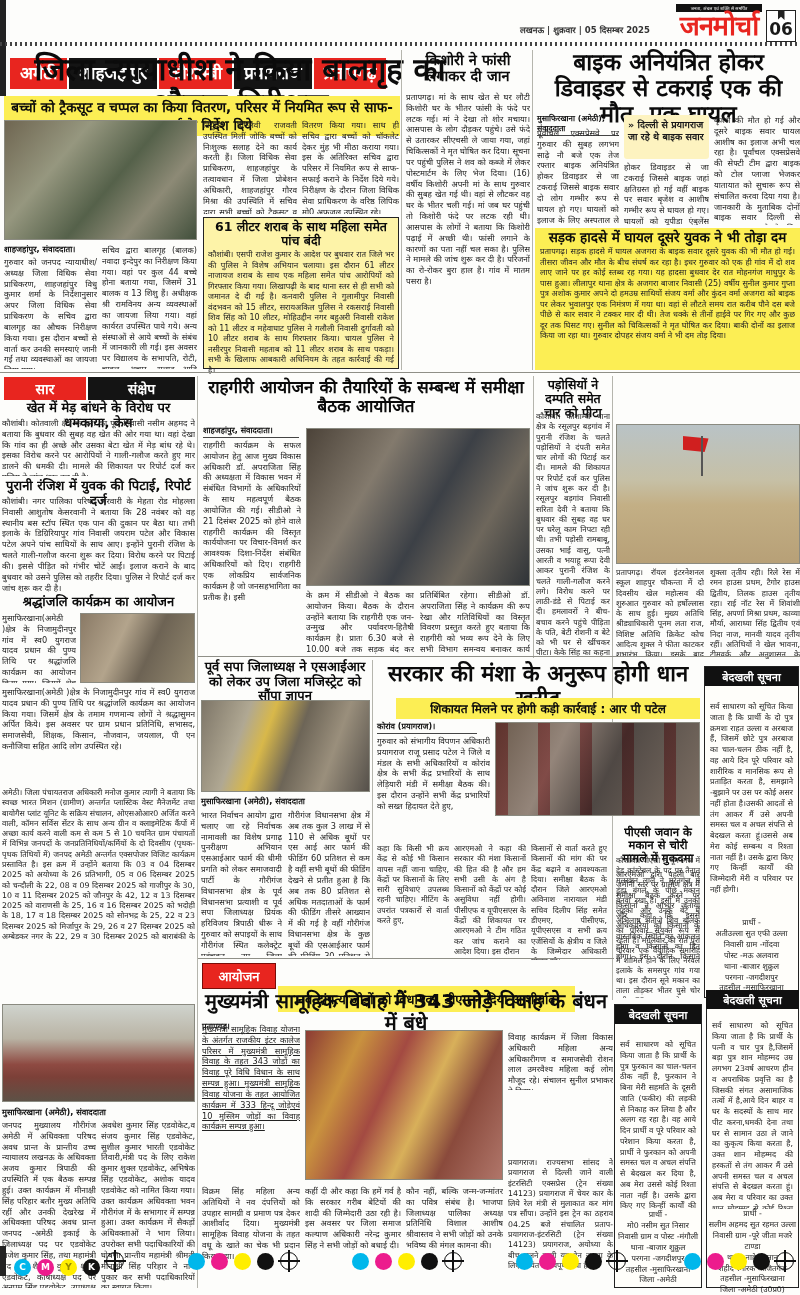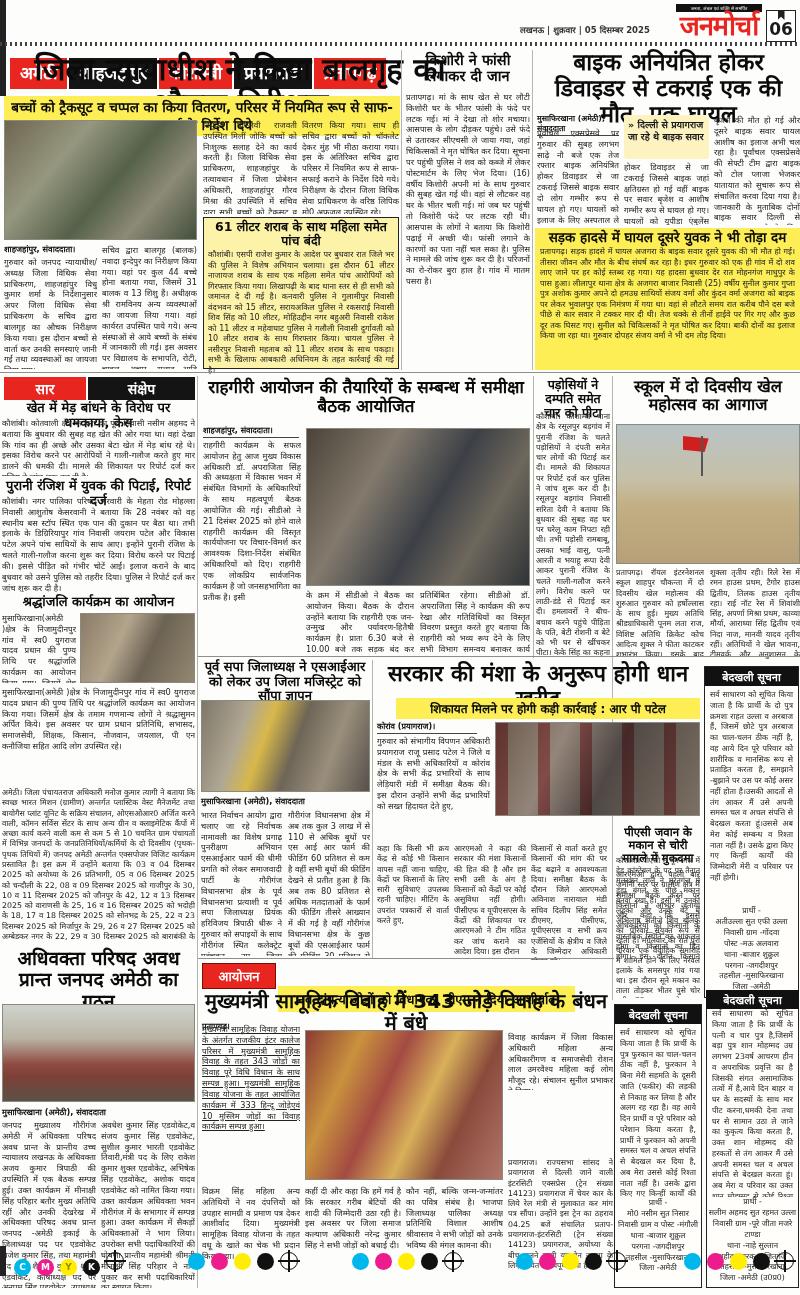--- a/index.html
+++ b/index.html
@@ -9,21 +9,21 @@
   .hl{font-weight:bold;color:#0b0b0b;line-height:1.12;text-align:center;}
   .body-txt{font-size:8.2px;line-height:1.32;text-align:justify;color:#222;overflow:hidden;}
   .byline{font-size:8.6px;font-weight:bold;border-bottom:1px solid #444;padding-bottom:2px;color:#111;}
   .tab{display:inline-block;color:#fff;font-weight:bold;font-size:17px;padding:3px 10px 5px;margin-right:2px;}
   .yellow-strip{background:#fcee54;font-weight:bold;color:#0b0b0b;text-align:center;}
   .photo{border:1px solid #8a8a80;box-sizing:border-box;}
   .vrule{width:1px;background:#b5b5ad;}
   .hrule{height:1px;background:#8f8f87;}
   .notice{border:1.5px solid #222;background:#fffefa;box-sizing:border-box;}
   .notice-head{background:#111;color:#fff;font-weight:bold;text-align:center;font-size:11px;padding:2px 0;}
-  .notice-body{font-size:7.8px;line-height:1.38;text-align:justify;padding:4px 5px 2px;color:#222;}
+  .notice-body{font-size:7.8px;line-height:1.38;text-align:justify;padding:16px 5px 2px;color:#222;}
   .notice-sign{font-size:7.8px;line-height:1.4;text-align:center;white-space:pre-line;color:#222;}
   .dot{width:17px;height:17px;border-radius:50%;display:inline-flex;align-items:center;justify-content:center;
        font-size:9px;font-weight:bold;margin-right:6px;}
   .reg{width:16px;height:16px;border-radius:50%;border:1.5px solid #111;display:inline-block;position:relative;}
   .reg:before,.reg:after{content:"";position:absolute;background:#111;}
   .reg:before{left:50%;top:-3px;bottom:-3px;width:1.5px;margin-left:-0.75px;}
   .reg:after{top:50%;left:-3px;right:-3px;height:1.5px;margin-top:-0.75px;}
   .caption{font-size:8.2px;font-weight:bold;color:#111;}
 </style>
 </head>
@@ -94,31 +94,29 @@
   <div class="abs photo" style="left:306px;top:428px;width:224px;height:158px;background:linear-gradient(120deg,#4c4339 0%,#837a6d 30%,#3c4046 55%,#6e675c 75%,#2f3337 100%);"></div>
   <div class="abs body-txt" style="left:203px;top:440px;width:98px;height:214px;">राहगीरी कार्यक्रम के सफल आयोजन हेतु आज मुख्य विकास अधिकारी डॉ. अपराजिता सिंह की अध्यक्षता में विकास भवन में संबंधित विभागों के अधिकारियों के साथ महत्वपूर्ण बैठक आयोजित की गई। सीडीओ ने 21 दिसंबर 2025 को होने वाले राहगीरी कार्यक्रम की विस्तृत कार्ययोजना पर विचार-विमर्श कर आवश्यक दिशा-निर्देश संबंधित अधिकारियों को दिए। राहगीरी एक लोकप्रिय सार्वजनिक कार्यक्रम है जो जनसहभागिता का प्रतीक है। इसी</div>
   <div class="abs body-txt" style="left:306px;top:590px;width:108px;height:64px;">के क्रम में सीडीओ ने बैठक का आयोजन किया। बैठक के दौरान उन्होंने बताया कि राहगीरी एक जन-उन्मुख और पर्यावरण-हितैषी कार्यक्रम है। प्रातः 6.30 बजे से 10.00 बजे तक सड़क बंद कर विविध गतिविधियों का आयोजन किया जाएगा। किड्स जोन में वॉलीबॉल, खो-खो, पीटी, लाइव्हाऊंड जैसे खेलों का प्रदर्शन किया जाएगा।</div>
   <div class="abs body-txt" style="left:420px;top:590px;width:110px;height:64px;">प्रतिबिंबित रहेगा। सीडीओ डॉ. अपराजिता सिंह ने कार्यक्रम की रूप रेखा और गतिविधियों का विस्तृत विवरण प्रस्तुत करते हुए बताया कि राहगीरी को भव्य रूप देने के लिए सभी विभाग समन्वय बनाकर कार्य करें। बैठक में जिला पंचायत राज अधिकारी, जिला विद्यालय निरीक्षक समेत तमाम अधिकारी मौजूद रहे।</div>
 
   <div class="abs vrule" style="left:533px;top:376px;height:282px;"></div>
   <div class="abs hl" style="left:536px;top:378px;width:74px;font-size:12.5px;">पड़ोसियों ने दम्पति समेत चार को पीटा</div>
   <div class="abs body-txt" style="left:536px;top:412px;width:74px;height:246px;font-size:7.8px;">कौशांबी। कौशाम्बी थाना क्षेत्र के रसूलपुर बड़गांव में पुरानी रंजिश के चलते पड़ोसियों ने दंपती समेत चार लोगों की पिटाई कर दी। मामले की शिकायत पर रिपोर्ट दर्ज कर पुलिस ने जांच शुरू कर दी है। रसूलपुर बड़गांव निवासी सरिता देवी ने बताया कि बुधवार की सुबह वह घर पर घरेलू काम निपटा रही थी। तभी पड़ोसी रामबाबू, उसका भाई वासु, पत्नी आरती व भयाहू रूपा देवी आकर पुरानी रंजिश के चलते गाली-गलौज करने लगे। विरोध करने पर लाठी-डंडे से पिटाई कर दी। हमलावरों ने बीच-बचाव करने पहुंचे पीड़िता के पति, बेटी रोशनी व बेटे को भी घर से खींचकर पीटा। केके सिंह का कहना है कि रिपोर्ट दर्ज कर घायलों का मेडिकल करा दिया गया है।</div>
 
   <div class="abs vrule" style="left:612px;top:376px;height:624px;"></div>
-  <div class="abs hl" style="left:616px;top:378px;width:184px;font-size:16.5px;">स्कूल में दो दिवसीय खेल महोत्सव का आगाज</div>
   <div class="abs photo" style="left:616px;top:424px;width:184px;height:140px;background:linear-gradient(180deg,#b9c3c6 0%,#c6c0a6 40%,#c3af85 58%,#b7a077 100%);">
     <div style="position:absolute;left:36%;top:8%;width:26px;height:16px;background:#d01f1f;clip-path:polygon(0 0,100% 15%,85% 100%,0 85%);"></div>
     <div style="position:absolute;left:46%;top:8%;width:2px;height:40px;background:#555;"></div>
   </div>
   <div class="abs body-txt" style="left:616px;top:568px;width:88px;height:88px;font-size:7.8px;">प्रतापगढ़। रॉयल इंटरनेशनल स्कूल शाहपुर चौकन्ता में दो दिवसीय खेल महोत्सव की शुरुआत गुरुवार को हर्षोल्लास के साथ हुई। मुख्य अतिथि श्रीड्याधिकारी पूनम लता राज, विशिष्ट अतिथि क्रिकेट कोच आदित्य शुक्ल ने फीता काटकर शुभारंभ किया। इसके बाद मशाल के साथ छात्र-छात्राओं ने मार्च पास्ट कर अतिथियों को सलामी दी। पलक शुक्ला के नेतृत्व में वंश सिंह, प्रभात सिंह, आदित्य, कीर्तिमान ने खेल ज्योति प्रज्वलित की। दो सौ मीटर रेस में ऋचा पटेल प्रथम, तनिष्क सिंह द्वितीय व पलक</div>
   <div class="abs body-txt" style="left:710px;top:568px;width:90px;height:92px;font-size:7.8px;">शुक्ला तृतीय रही। रिले रेस में रमन हाउस प्रथम, टैगोर हाउस द्वितीय, तिलक हाउस तृतीय रहा। राई नॉट रेस में शिवांशी सिंह, अपर्णा मिश्रा प्रथम, काव्या मौर्या, आराध्या सिंह द्वितीय एवं निदा नाज, मानवी यादव तृतीय रहीं। अतिथियों ने खेल भावना, टीमवर्क और अनुशासन के महत्व पर प्रकाश डाला। प्रबंधक संजय सिंह ने खिलाड़ियों को पुरस्कृत किया। प्रमुख सिंह, घनश्याम शुक्ला, सेजल, श्रद्धा, आरती, रैना, प्रीति निर्णायक रहे।</div>
 
   <div class="abs body-txt" style="left:2px;top:788px;width:193px;height:154px;font-size:7.8px;">अमेठी। जिला पंचायतराज अधिकारी मनोज कुमार त्यागी ने बताया कि स्वच्छ भारत मिशन (ग्रामीण) अन्तर्गत प्लास्टिक वेस्ट मैनेजमेंट तथा बायोगैस प्लांट यूनिट के सक्रिय संचालन, ओएसओआर0 अर्जित करने वाली, कॉमन सर्विस सेंटर के साथ अन्य ग्रीन व क्लाइमेटिक कैंपों में अच्छा कार्य करने वाली कम से कम 5 से 10 चयनित ग्राम पंचायतों में विभिन्न जनपदों के जनप्रतिनिधियों/कर्मियों के दो दिवसीय (पृथक-पृथक तिथियों में) जनपद अमेठी अन्तर्गत एक्सपोजर विजिट कार्यक्रम प्रस्तावित है। इस क्रम में उन्होंने बताया कि 03 व 04 दिसम्बर 2025 को अयोध्या के 26 प्रतिभागी, 05 व 06 दिसम्बर 2025 को चन्दौली के 22, 08 व 09 दिसम्बर 2025 को गाजीपुर के 30, 10 व 11 दिसम्बर 2025 को जौनपुर के 42, 12 व 13 दिसम्बर 2025 को वाराणसी के 25, 16 व 16 दिसम्बर 2025 को भदोही के 18, 17 व 18 दिसम्बर 2025 को सोनभद्र के 25, 22 व 23 दिसम्बर 2025 को मिर्जापुर के 29, 26 व 27 दिसम्बर 2025 को अम्बेडकर नगर के 22, 29 व 30 दिसम्बर 2025 को बाराबंकी के 30, 05 व 06 जनवरी 2026 को सुल्तानपुर के 33, 09 व 10 जनवरी 2026 को प्रयागराज के 46, 12 व 13 जनवरी 2026 को फतेहपुर के 29, 14 व 15 जनवरी 2026 को कौशाम्बी के 25 तथा 16 व 17 जनवरी 2026 को प्रतापगढ़ के 34 प्रस्तावित प्रतिभागियों द्वारा एक्सपोजर विजिट किया जायेगा।</div>
 
-  <div class="abs hl" style="left:2px;top:948px;width:193px;font-size:19px;">अधिवक्ता परिषद अवध प्रान्त जनपद अमेठी का गठन</div>
   <div class="abs photo" style="left:2px;top:1004px;width:193px;height:98px;background:linear-gradient(180deg,#cfd3cd 0%,#b9b3a4 35%,#8e4a42 62%,#7c4038 75%,#5d5146 100%);"></div>
   <div class="abs caption" style="left:2px;top:1106px;width:150px;">मुसाफिरखाना (अमेठी), संवाददाता</div>
   <div class="abs body-txt" style="left:2px;top:1120px;width:94px;height:168px;">जनपद मुख्यालय गौरीगंज अमेठी में अधिवक्ता परिषद अवध प्रान्त के प्रान्तीय उच्च न्यायालय लखनऊ के अधिवक्ता अजय कुमार त्रिपाठी की उपस्थिति में एक बैठक सम्पन्न हुई। उक्त कार्यक्रम में मीनाक्षी सिंह परिहार बतौर मुख्य अतिथि रहीं और उनकी देखरेख में अधिवक्ता परिषद अवध प्रान्त जनपद -अमेठी इकाई के जिलाध्यक्ष पद पर एडवोकेट राजेश कुमार सिंह, तथा महामंत्री पद पर शैलेन्द्र कुमार शुक्ल एडवोकेट, कोषाध्यक्ष पद पर अनुपम सिंह एडवोकेट, उपाध्यक्ष पद के लिए</div>
   <div class="abs body-txt" style="left:101px;top:1120px;width:94px;height:168px;">अवधेश कुमार सिंह एडवोकेट,व संजय कुमार सिंह एडवोकेट, सुशील कुमार भारती एडवोकेट तिवारी,मंत्री पद के लिए राकेश कुमार शुक्ल एडवोकेट, अभिषेक सिंह एडवोकेट, अशोक यादव एडवोकेट को नामित किया गया। उक्त कार्यक्रम अधिवक्ता भवन गौरीगंज में के सभागार में सम्पन्न हुआ। उक्त कार्यक्रम में सैकड़ों अधिवक्ताओं ने भाग लिया। उपरोक्त सभी पदाधिकारियों की घोषणा प्रान्तीय महामंत्री श्रीमती मीनाक्षी सिंह परिहार ने नाम पुकार कर सभी पदाधिकारियों का स्वागत किया।</div>
 
   <div class="abs hrule" style="left:198px;top:656px;width:602px;"></div>
   <div class="abs hl" style="left:200px;top:660px;width:170px;font-size:13px;">पूर्व सपा जिलाध्यक्ष ने एसआईआर को लेकर उप जिला मजिस्ट्रेट को सौंपा ज्ञापन</div>
   <div class="abs photo" style="left:201px;top:700px;width:169px;height:92px;background:linear-gradient(110deg,#7e7668 0%,#b0a893 25%,#d8b84a 38%,#6d6557 55%,#9a8f7c 75%,#55504a 100%);"></div>
   <div class="abs caption" style="left:201px;top:795px;width:169px;">मुसाफिरखाना (अमेठी), संवाददाता</div>
   <div class="abs body-txt" style="left:201px;top:810px;width:81px;height:146px;">भारत निर्वाचन आयोग द्वारा चलाए जा रहे निर्वाचक नामावली का विशेष प्रगाढ़ पुनरीक्षण अभियान एसआईआर फार्म की धीमी प्रगति को लेकर समाजवादी पार्टी के गौरीगंज विधानसभा क्षेत्र के पूर्व विधानसभा प्रत्याशी व पूर्व सपा जिलाध्यक्ष प्रियंक हरिविजय त्रिपाठी धीरू ने गुरुवार को सपाइयों के साथ गौरीगंज स्थित कलेक्ट्रेट पहुंचकर उप जिला मजिस्ट्रेट को ज्ञापन सौंपा और ज्ञापन के माध्यम से कहा कि मतदाता सूची गहन पुनरीक्षण अभियान के तहत</div>

